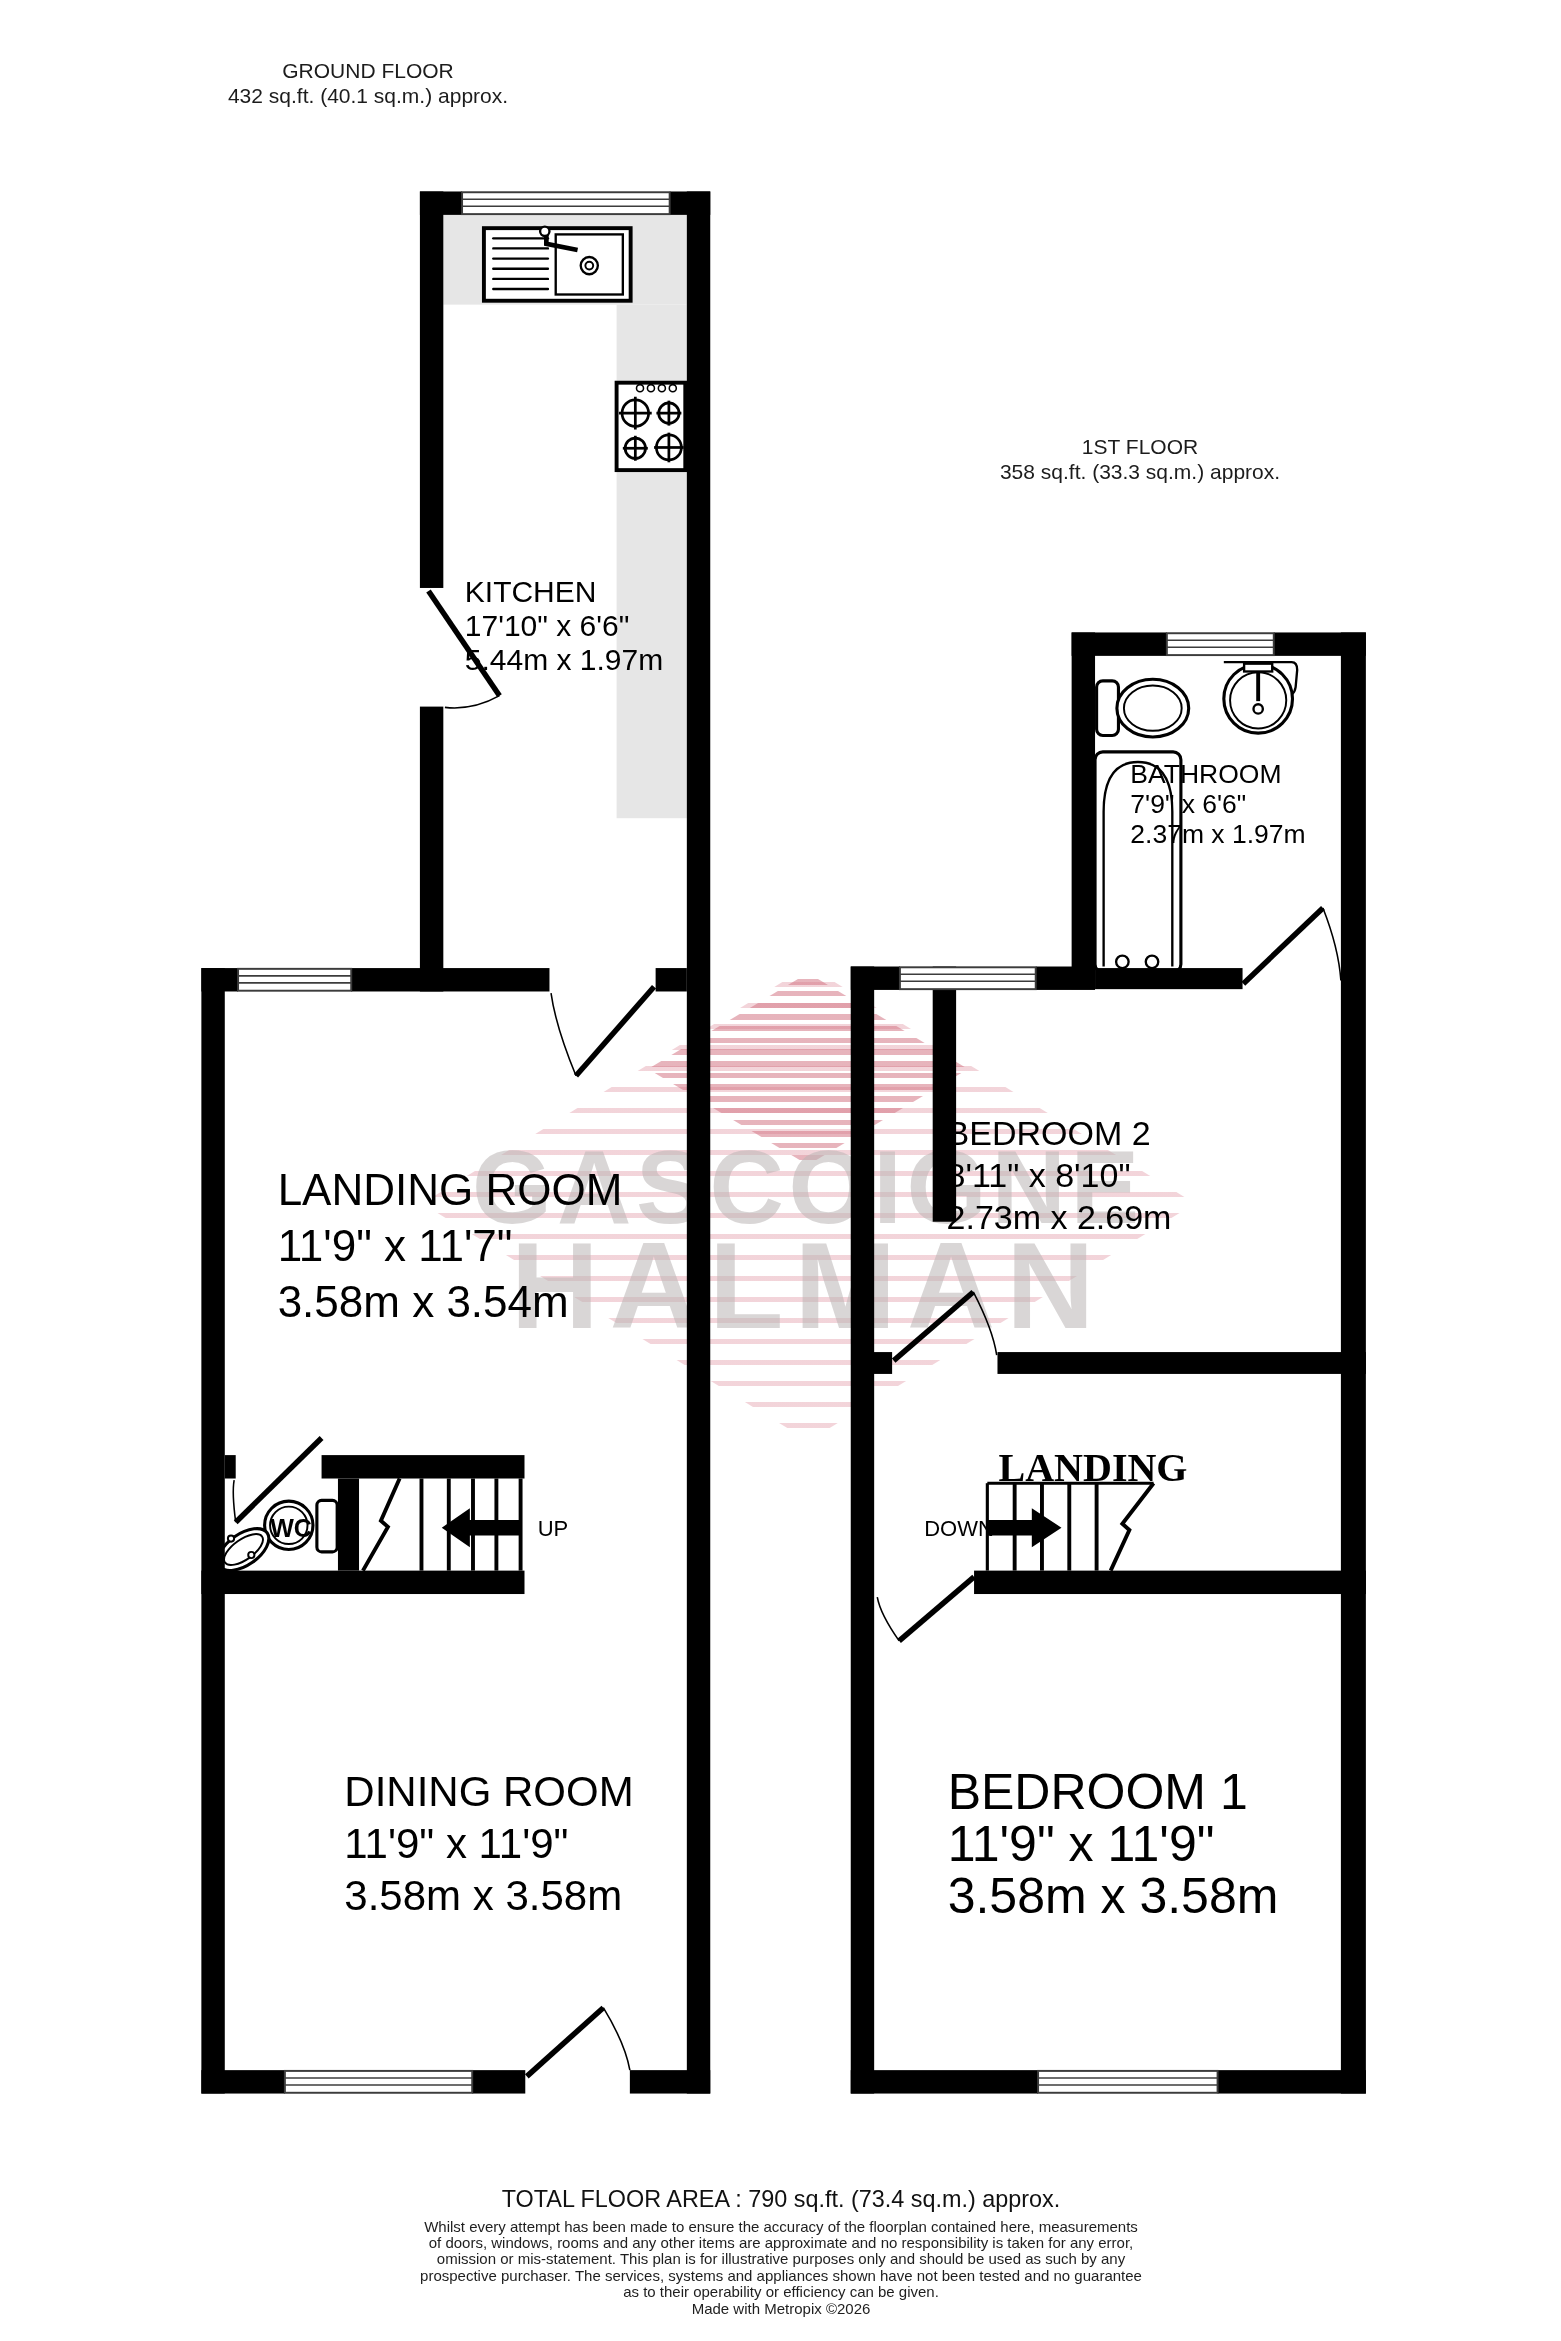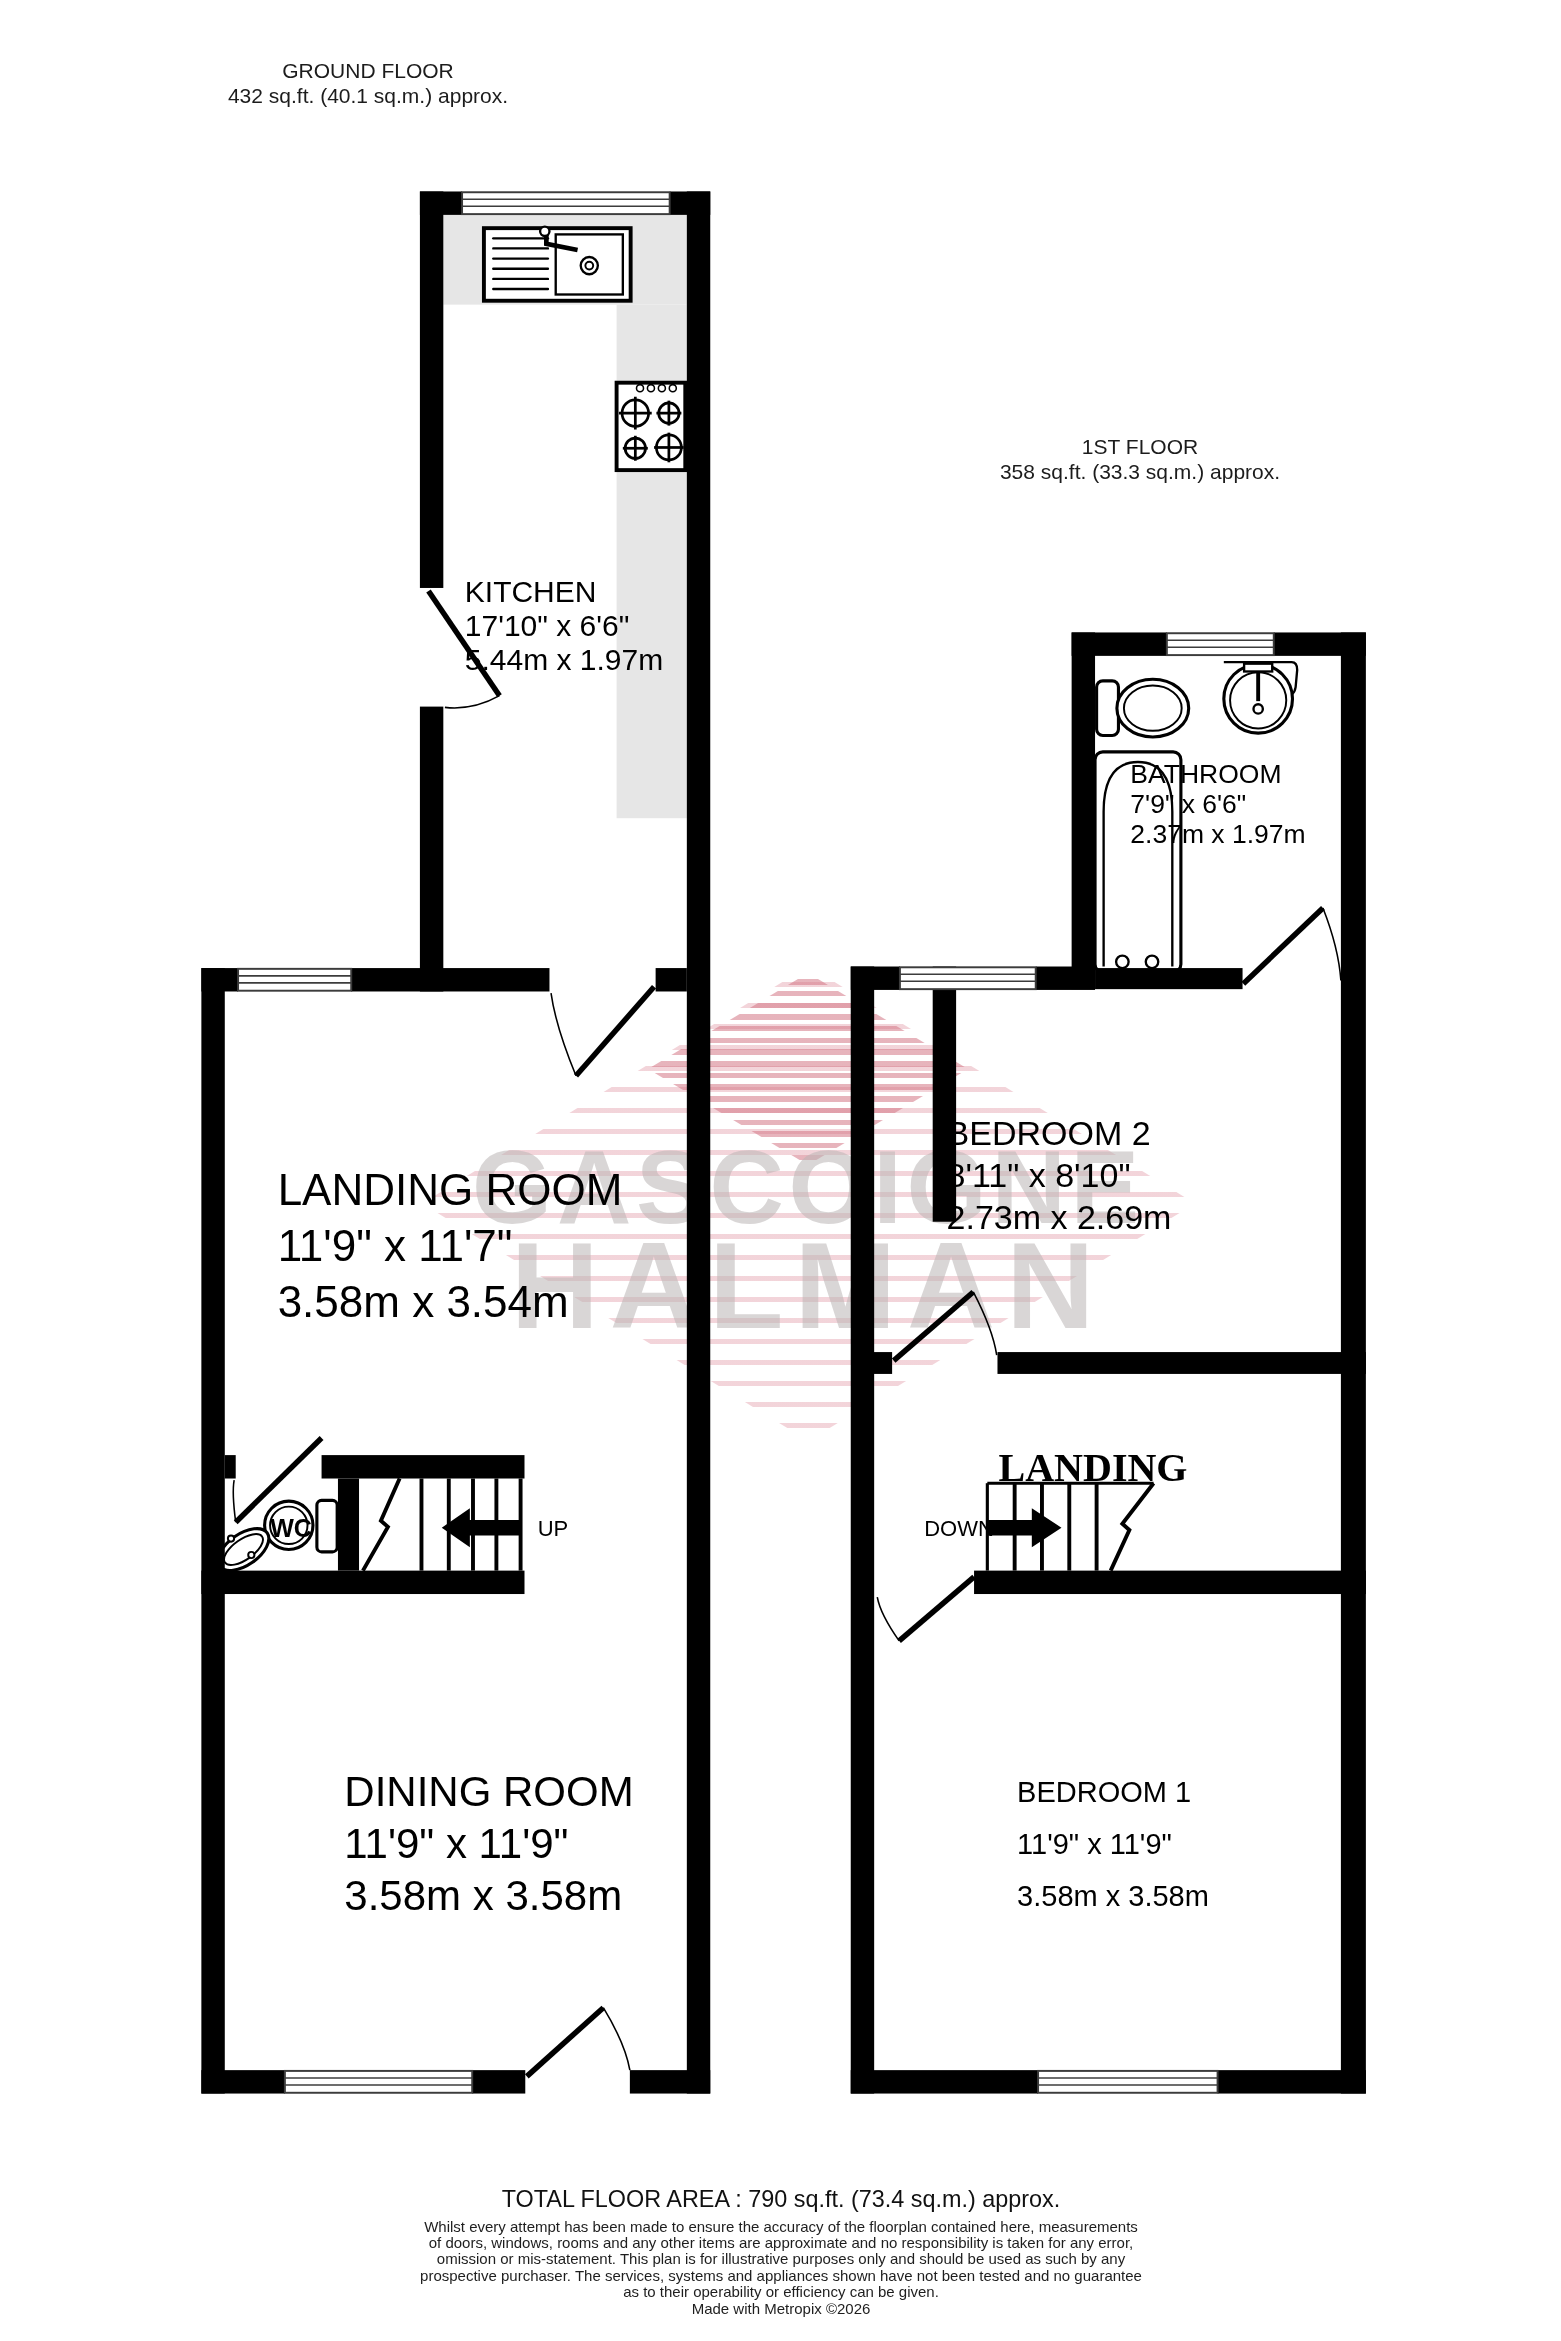--- a/index.html
+++ b/index.html
@@ -30,21 +30,21 @@
   svg{position:absolute;left:0;top:0;z-index:2;}
   
   .lbl{position:absolute;transform:translateX(-50%);white-space:nowrap;z-index:3;}
   .hdr{font-size:21px;line-height:25px;color:#1c1c1c;}
   .room{font-weight:normal;color:#000;}
   #lbl-kitchen{left:564px;top:575px;font-size:30px;line-height:34px;}
   #lbl-bathroom{left:1218px;top:759px;font-size:26.5px;line-height:30px;}
   #lbl-living{left:450px;top:1162px;font-size:44px;line-height:56px;}
   #lbl-bed2{left:1059px;top:1112px;font-size:34px;line-height:42px;}
   #lbl-dining{left:454px;top:1766px;font-size:42px;line-height:52px;margin-left:35px;}
-  #lbl-bed1{left:1113px;top:1766px;font-size:29px;line-height:52px;}
+  #lbl-bed1{left:1113px;top:1766px;font-size:50px;line-height:52px;}
   #lbl-landing{left:1093px;top:1444px;font-size:40px;font-weight:bold;font-family:Liberation Serif, serif;}
   #lbl-wc{left:275px;top:1514px;font-size:25px;font-weight:bold;margin-left:16px;}
   #lbl-up{left:553px;top:1516px;font-size:22px;}
   #lbl-down{left:959px;top:1516px;font-size:22px;}
   .footer-line{position:absolute;left:781px;transform:translateX(-50%);text-align:center;white-space:nowrap;z-index:3;}
   #total{top:2186px;font-size:23.4px;color:#111;}
   .disc{font-size:15px;line-height:16.4px;color:#1e1e1e;}
 </style>
 </head>
 <body>

